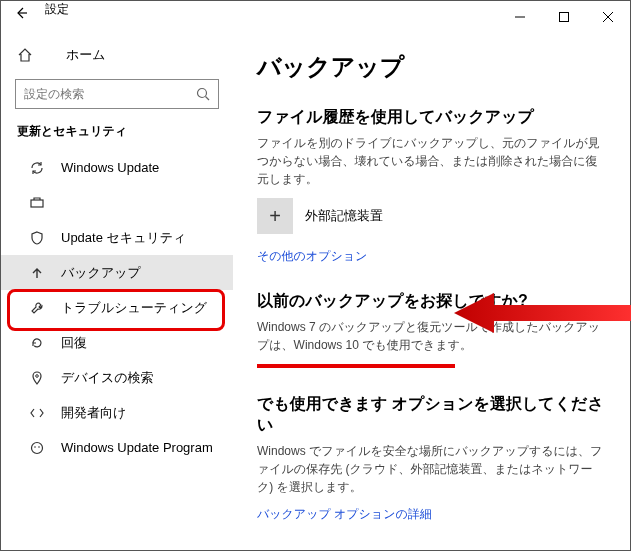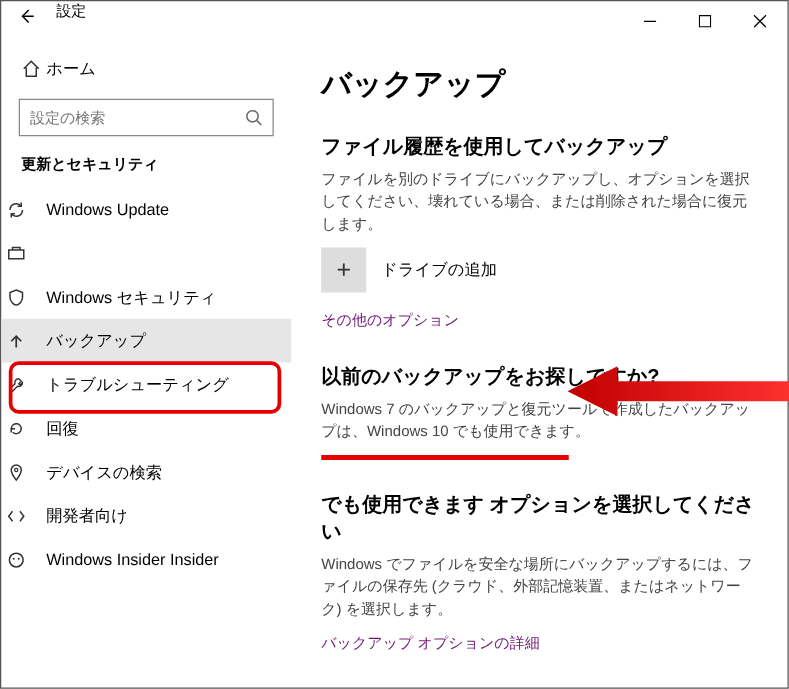--- a/index.html
+++ b/index.html
@@ -44,21 +44,21 @@
   }
   .sidebar {
     width: 232px;
     padding: 4px 0 0 0;
     position: relative;
   }
   .home-row {
     display: flex; align-items: center;
     height: 36px;
     padding-left: 16px;
-    gap: 4px;
+    gap: 33px;
   }
   .home-row .icon { width: 16px; display:flex; align-items:center; justify-content:center; }
   .searchbox {
     margin: 6px 14px 10px 14px;
     border: 1px solid #888;
     height: 30px;
     display: flex; align-items: center;
     padding: 0 8px;
     background: #fff;
   }
@@ -71,21 +71,21 @@
     font-family: inherit;
   }
   .group-header {
     padding: 4px 16px 10px 16px;
     font-size: 12px;
     font-weight: bold;
   }
   .nav-item {
     display: flex; align-items: center;
     height: 35px;
-    padding-left: 4px;
+    padding-left: 28px;
     gap: 16px;
     font-size: 13px;
     position: relative;
   }
   .nav-item .icon {
     width: 16px; height: 16px;
     display: flex; align-items: center; justify-content: center;
     color: #333;
   }
   .nav-item.selected {
@@ -128,21 +128,21 @@
     margin-bottom: 14px;
   }
   .add-drive .plusbox {
     width: 36px; height: 36px;
     background: #ddd;
     display: flex; align-items:center; justify-content:center;
     font-size: 20px;
     color: #333;
   }
   .link {
-    color: #701a75;
+    color: #1d4ed8;
     font-size: 12px;
     cursor: pointer;
   }
   .section { margin-bottom: 26px; position: relative; }
   .red-underline {
     height: 4px;
     background: #e60000;
     width: 198px;
     margin-top: 2px;
   }
@@ -222,21 +222,21 @@
             <path d="M5 5V3h6v2" stroke="#333" fill="none" stroke-width="1.2"></path>
           </svg>
         </span>
     </div>
     <div class="nav-item">
       <span class="icon">
           <svg width="16" height="16" viewBox="0 0 16 16">
             <path d="M8 2 L13 4 V8 C13 11 10 14 8 14 C6 14 3 11 3 8 V4 Z" stroke="#333" fill="none" stroke-width="1.2"></path>
           </svg>
         </span>
-      <span>Windows セキュリティ</span>
+      <span>Update セキュリティ</span>
     </div>
     <div class="nav-item selected">
       <span class="icon">
           <svg width="16" height="16" viewBox="0 0 16 16">
             <path d="M8 13 V4 M4 8 L8 4 L12 8" stroke="#333" fill="none" stroke-width="1.4"></path>
           </svg>
         </span>
       <span>バックアップ</span>
     </div>
     <div class="nav-item">
@@ -274,35 +274,35 @@
       <span>開発者向け</span>
     </div>
     <div class="nav-item">
       <span class="icon">
           <svg width="16" height="16" viewBox="0 0 16 16">
             <circle cx="8" cy="8" r="5.5" stroke="#333" fill="none" stroke-width="1.2"></circle>
             <circle cx="6" cy="7" r="0.8" fill="#333"></circle>
             <circle cx="10" cy="7" r="0.8" fill="#333"></circle>
           </svg>
         </span>
-      <span>Windows Insider Insider</span>
+      <span>Windows Update Program</span>
     </div>
 
     <div class="highlight-box"></div>
   </div>
 
   <div class="main">
     <div class="page-title">バックアップ</div>
 
     <div class="section">
       <div class="section-title">ファイル履歴を使用してバックアップ</div>
-      <div class="section-desc">ファイルを別のドライブにバックアップし、オプションを選択してください、壊れている場合、または削除された場合に復元します。</div>
+      <div class="section-desc">ファイルを別のドライブにバックアップし、元のファイルが見つからない場合、壊れている場合、または削除された場合に復元します。</div>
       <div class="add-drive">
         <div class="plusbox">+</div>
-        <span>ドライブの追加</span>
+        <span>外部記憶装置</span>
       </div>
       <div class="link">その他のオプション</div>
     </div>
 
     <div class="section">
       <div class="section-title">以前のバックアップをお探しですか?</div>
       <div class="section-desc">Windows 7 のバックアップと復元ツールで作成したバックアップは、Windows 10 でも使用できます。</div>
       <div class="red-underline"></div>
     </div>
 

